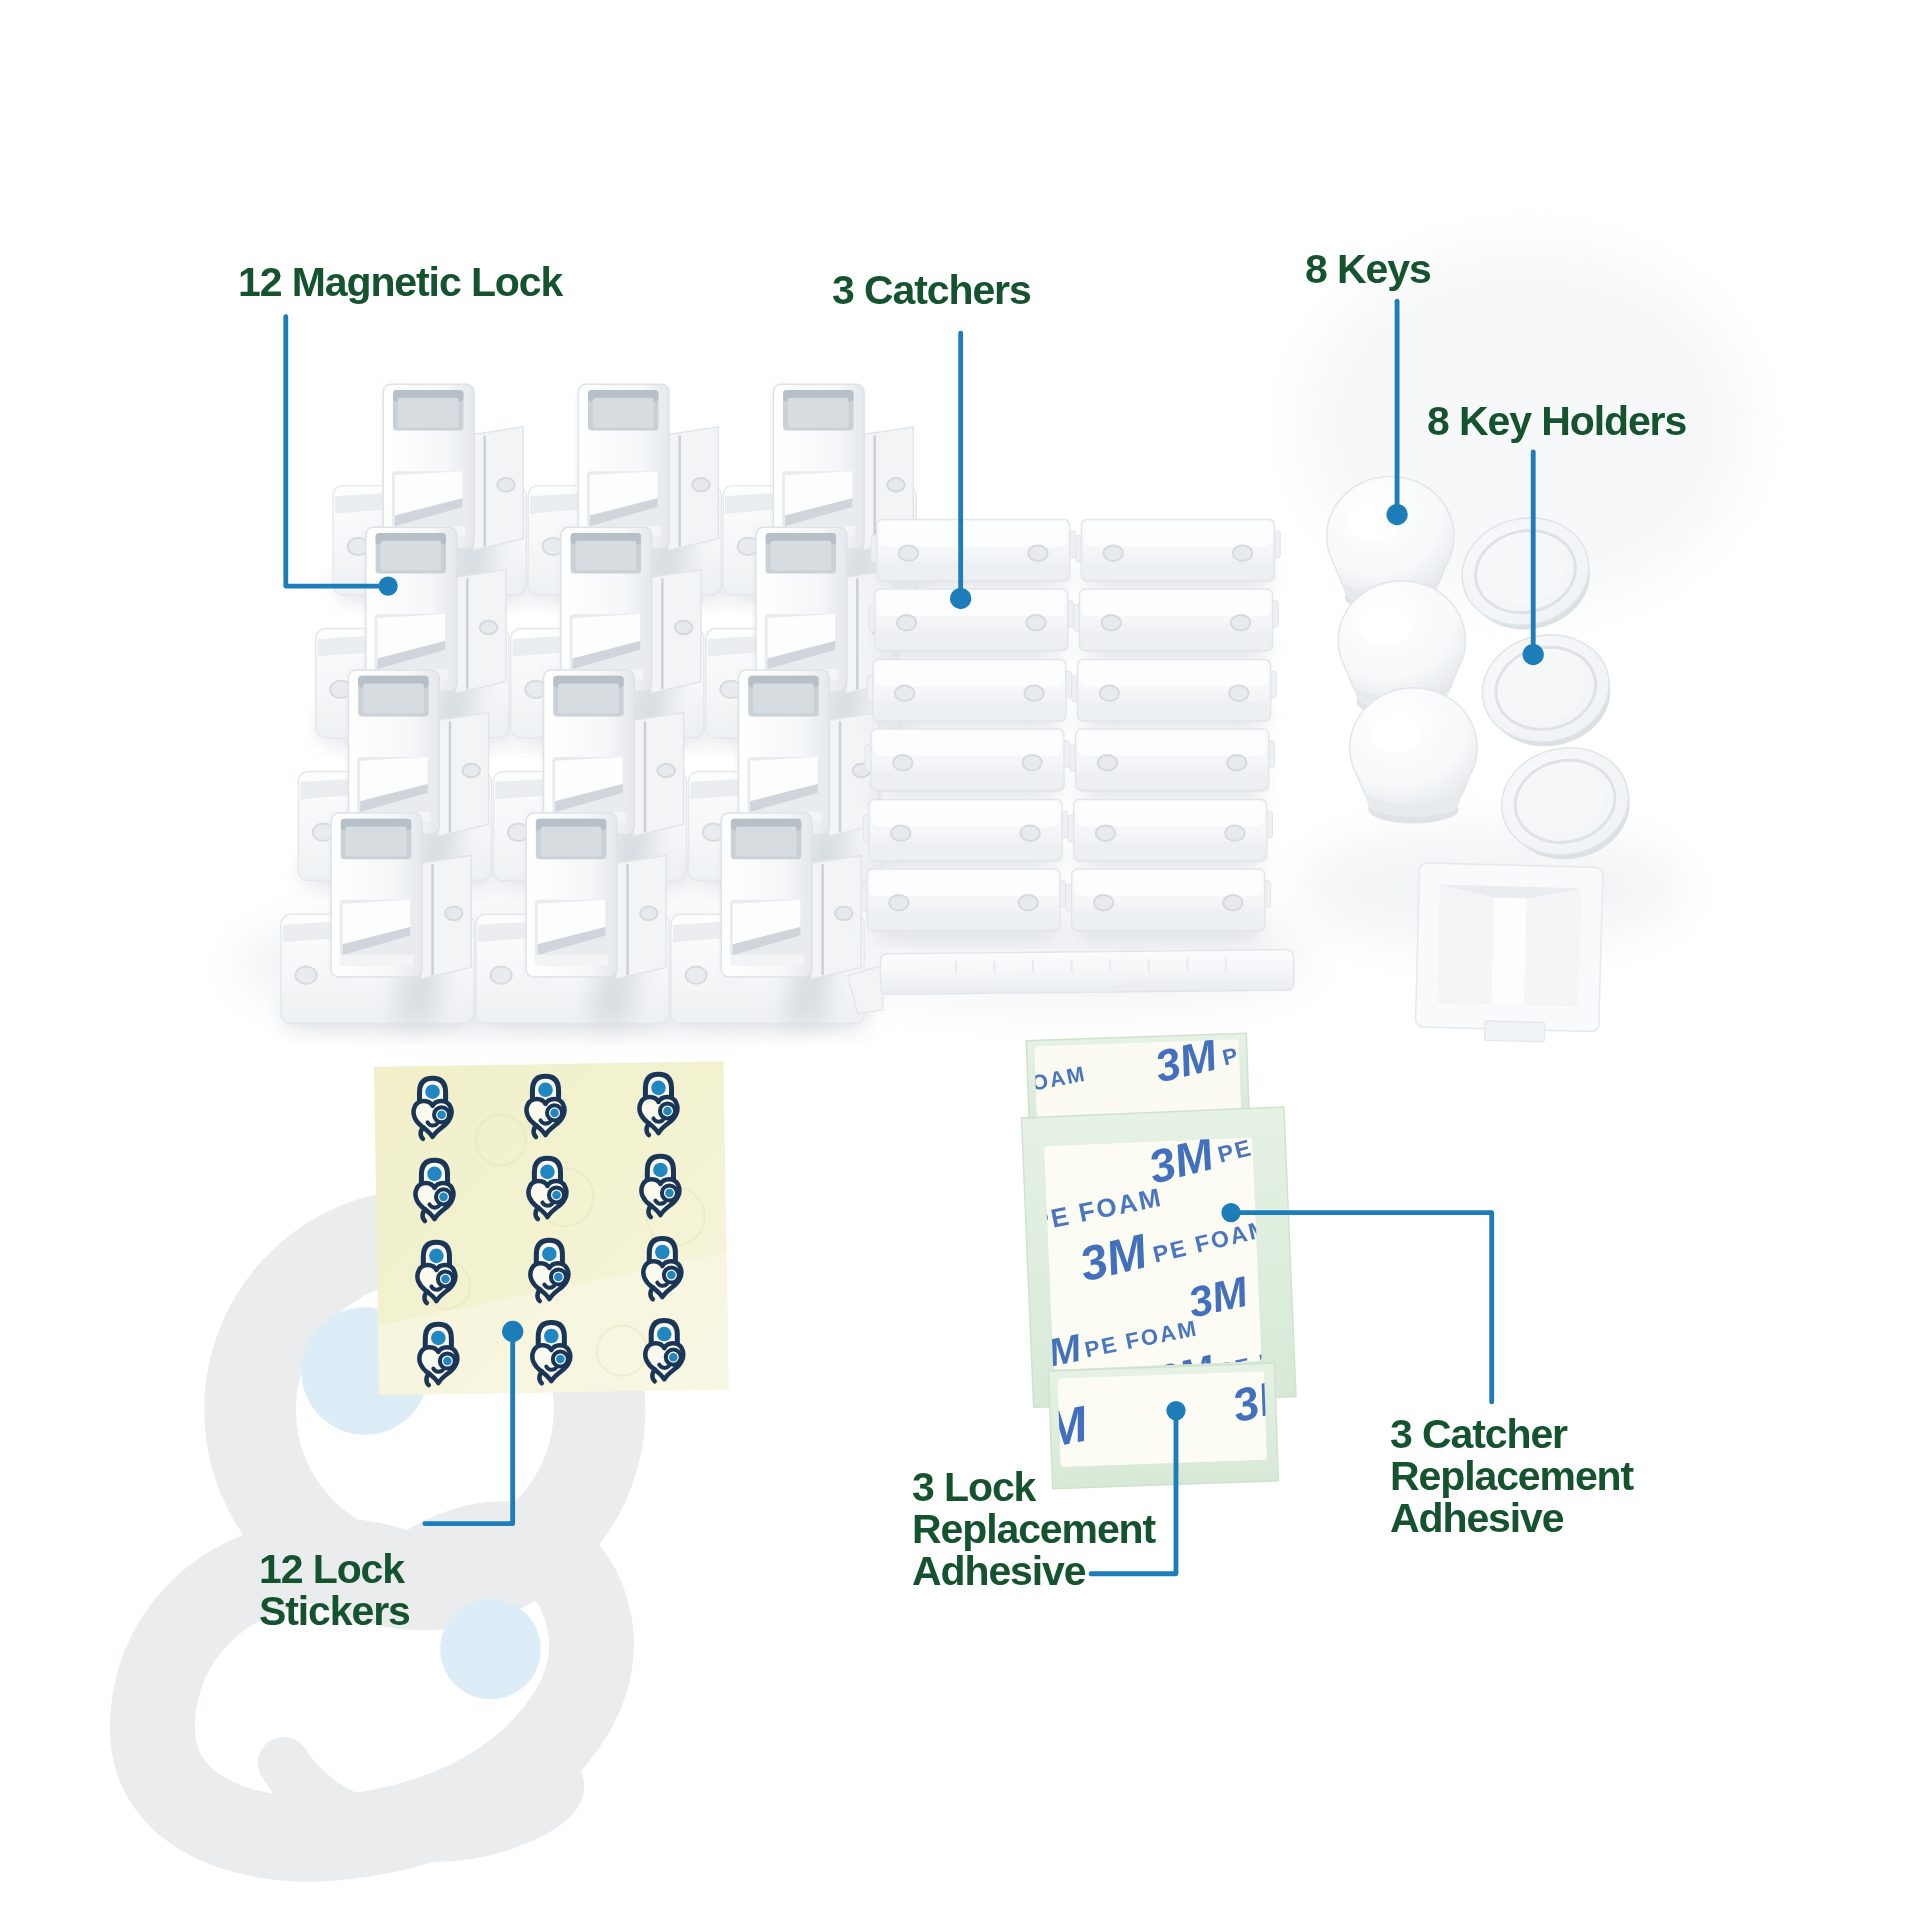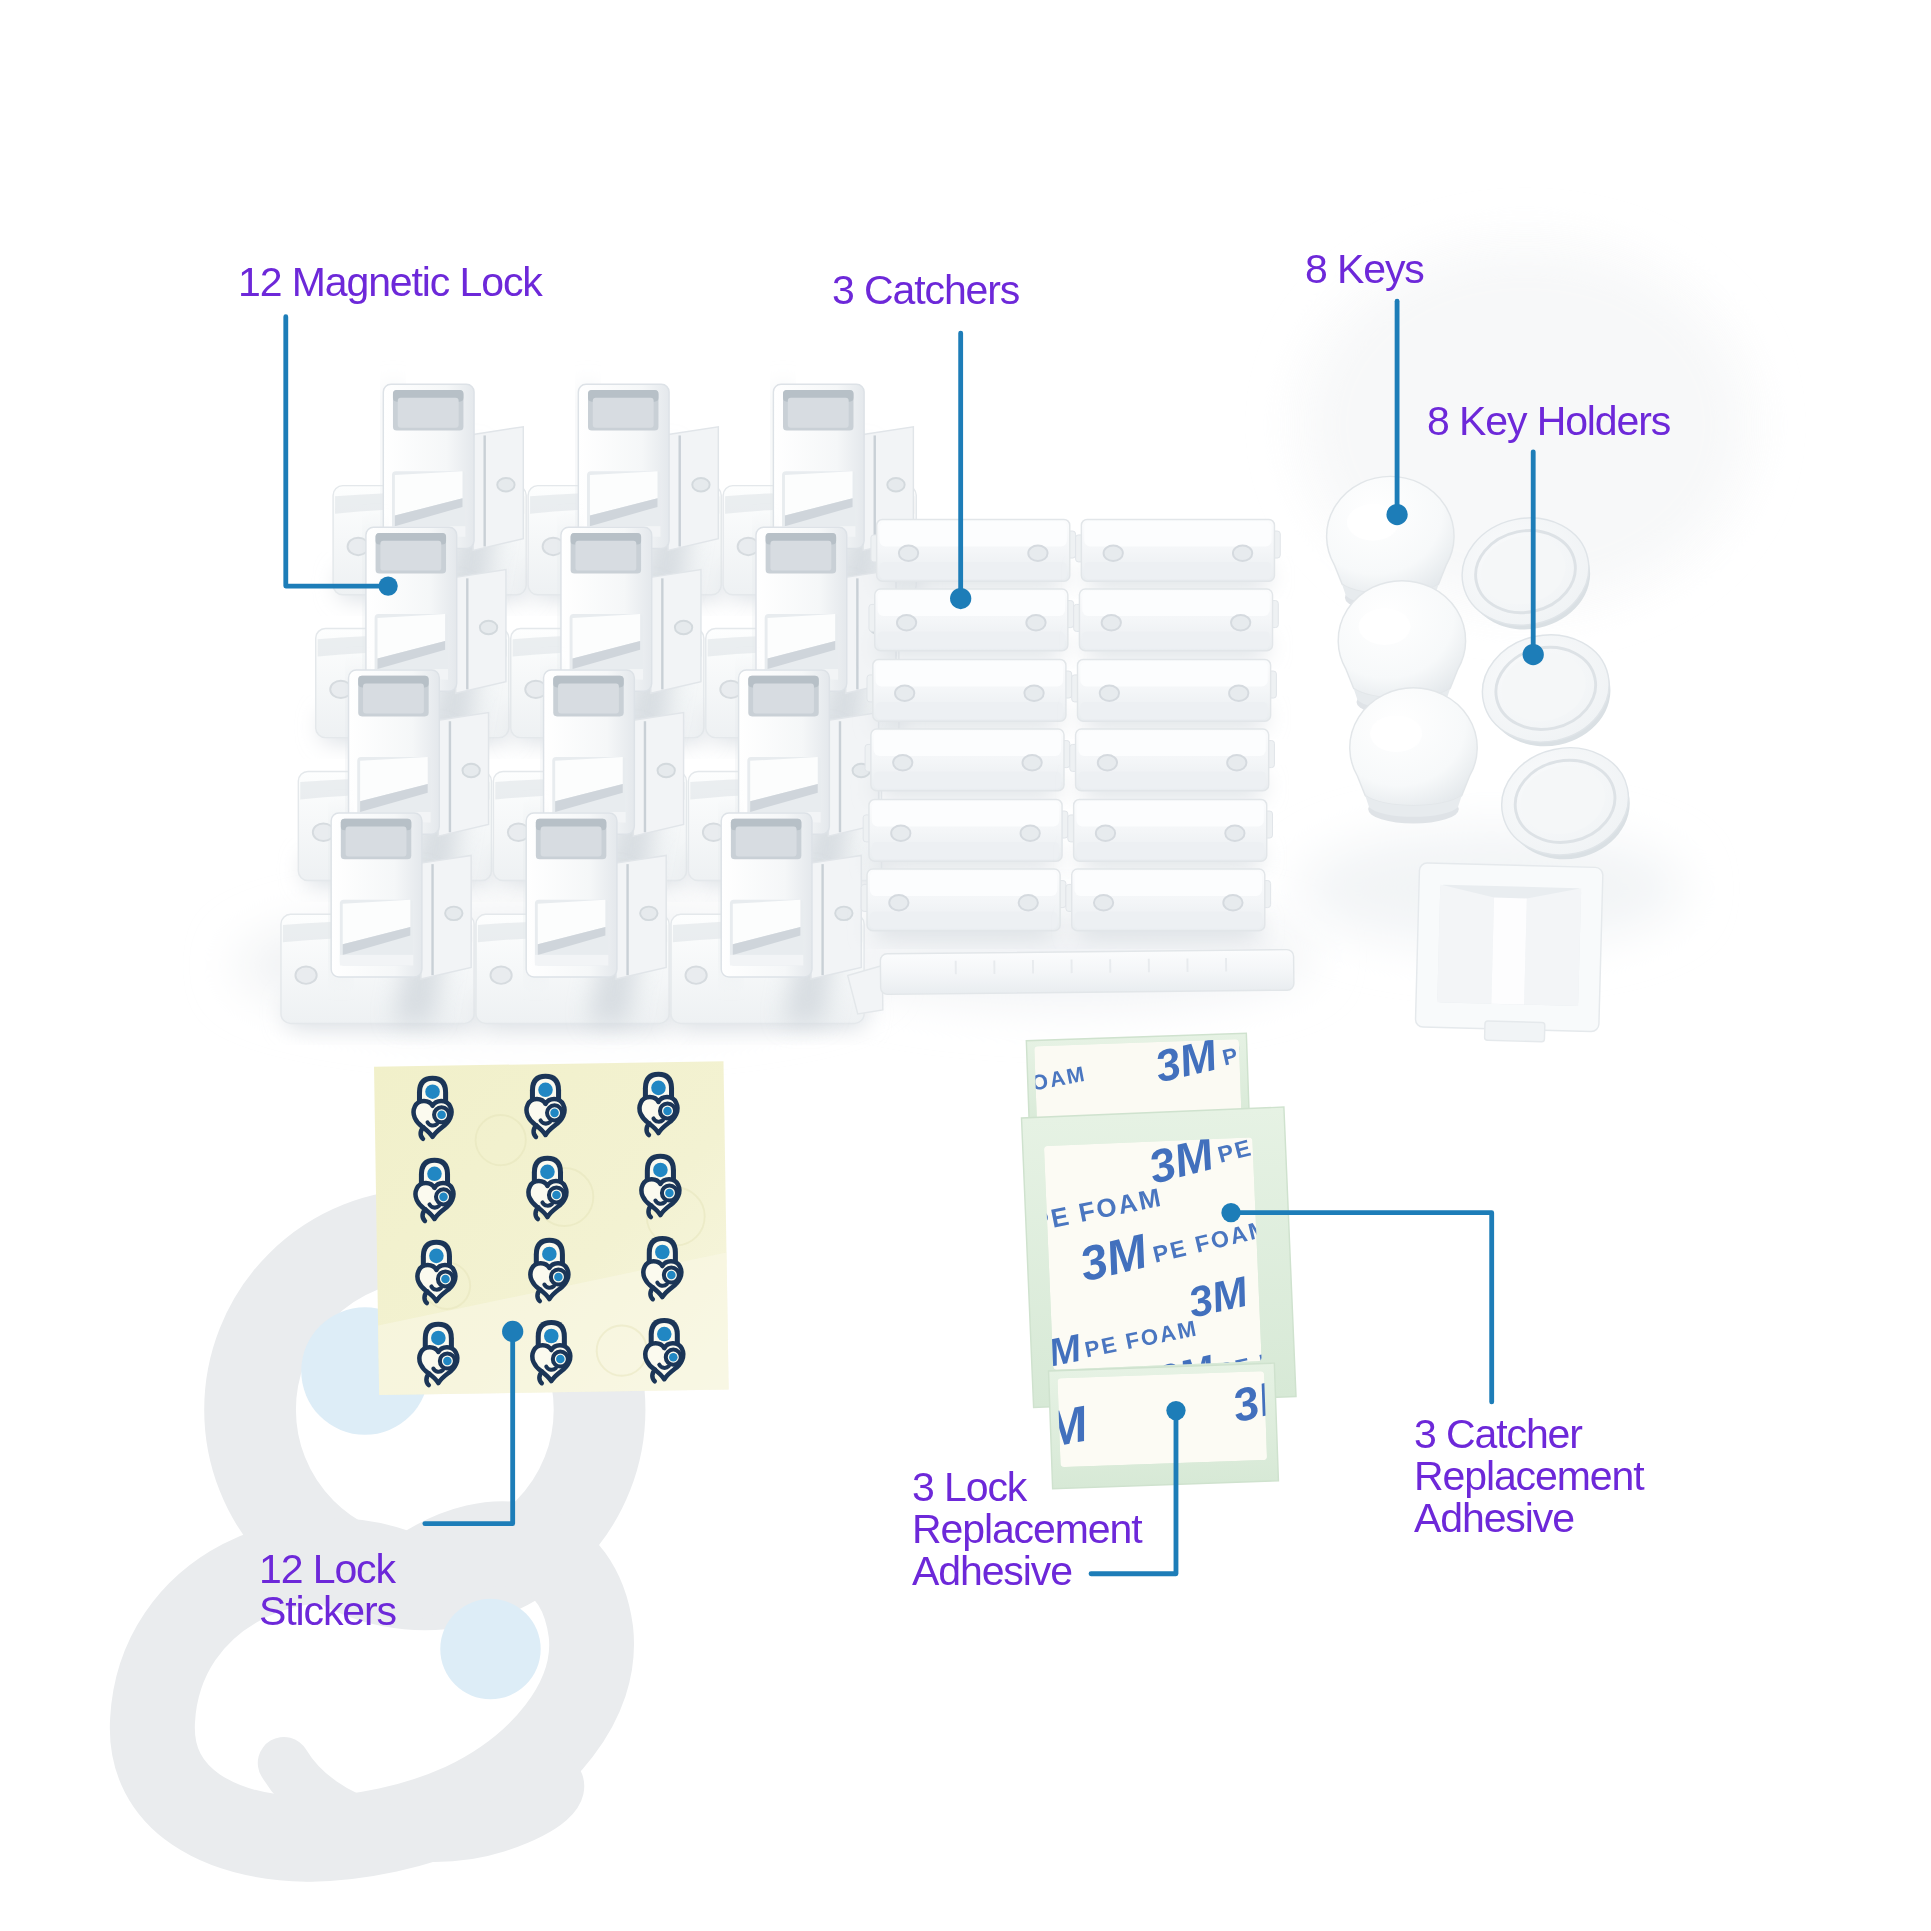--- a/index.html
+++ b/index.html
@@ -1,20 +1,20 @@
 <!DOCTYPE html>
 <html><head>
 <meta charset="utf-8">
 <style>
   html,body{margin:0;padding:0;}
   body{width:1931px;height:1931px;background:#ffffff;overflow:hidden;position:relative;
        font-family:"Liberation Sans",sans-serif;}
   .canvas{position:absolute;left:0;top:0;width:1931px;height:1931px;overflow:hidden;}
   svg.scene{position:absolute;left:0;top:0;}
-  .label{position:absolute;color:#6d28d9;font-weight:400;font-size:41px;line-height:42px;
+  .label{position:absolute;color:#14532d;font-weight:700;font-size:41px;line-height:42px;
          white-space:pre-line;letter-spacing:-1.1px;}
   .tm{font-style:italic;font-weight:700;fill:#4270bd;}
   .tf{font-weight:700;fill:#4a76c0;letter-spacing:2px;}
 </style>
 </head>
 <body>
 
 <div class="canvas">
 
 <svg class="scene" width="1931" height="1931" viewBox="0 0 2000 2000">
@@ -322,18 +322,18 @@
 
 <div class="label" style="left:238px;top:261px;">12 Magnetic Lock</div>
 <div class="label" style="left:832px;top:269px;">3 Catchers</div>
 <div class="label" style="left:1305px;top:248px;">8 Keys</div>
 <div class="label" style="left:1427px;top:400px;">8 Key Holders</div>
 <div class="label" style="left:259px;top:1548px;width:151px;text-align:left;">12 Lock
 Stickers</div>
 <div class="label" style="left:912px;top:1466px;">3 Lock
 Replacement
 Adhesive</div>
-<div class="label" style="left:1390px;top:1413px;margin-left:24px;">3 Catcher
+<div class="label" style="left:1390px;top:1413px;">3 Catcher
 Replacement
 Adhesive</div>
 
 </div>
 
 
 </body></html>

